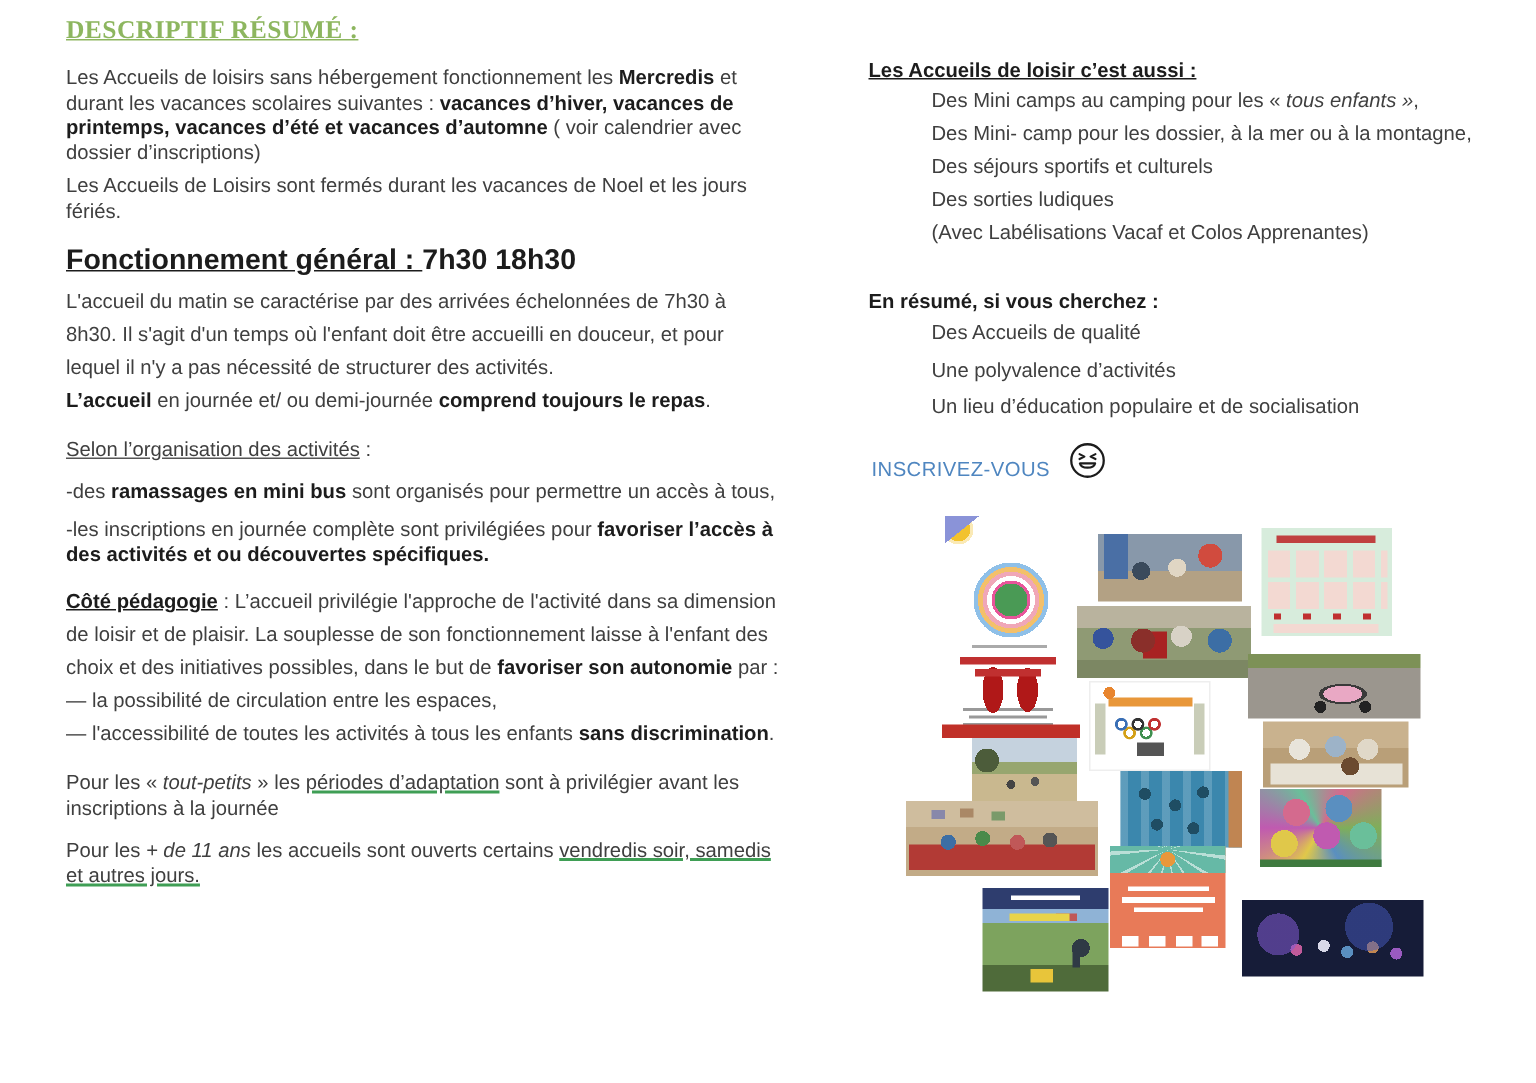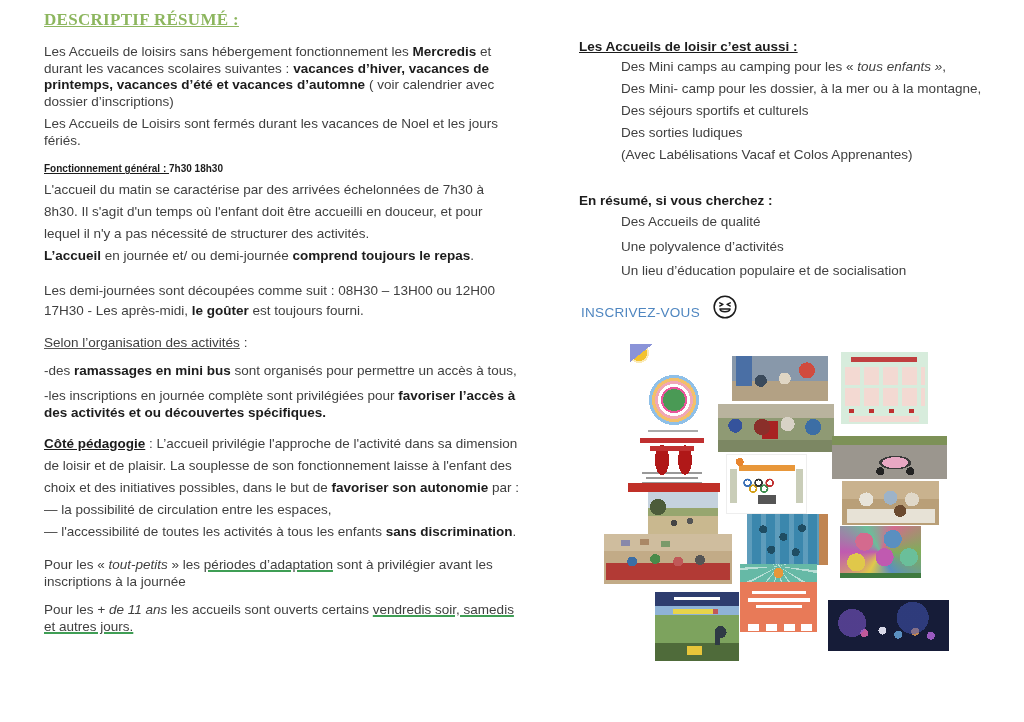--- a/index.html
+++ b/index.html
@@ -13,21 +13,21 @@
   .b.u{text-decoration-color:#1c1c1c;}
 
   .col-left{position:absolute;left:44px;top:10px;width:476px;}
   .gtitle{margin:0;font-family:"Liberation Serif","DejaVu Serif",serif;font-weight:bold;
           font-size:17px;color:#8db65f;text-decoration:underline;letter-spacing:.3px;}
   .lh16{line-height:16.5px;}
   .lh20{line-height:20px;}
   .lh22{line-height:22px;}
   .m14{margin-top:14px;} .m12{margin-top:12px;} .m11{margin-top:11px;}
   .m9{margin-top:9px;} .m6{margin-top:6px;} .m5{margin-top:5px;} .m0{margin-top:0;}
-  .h2line{font-size:10px;}
+  .h2line{font-size:19px;}
 
   .col-right{position:absolute;left:579px;top:38px;width:450px;}
   .rh{line-height:18px;}
   .rlist p{padding-left:42px;line-height:22px;}
   .rlist2 p{padding-left:42px;line-height:24.5px;}
   .mr24{margin-top:26px;}
   .ctarow{margin-top:16px;display:flex;align-items:flex-start;padding-left:2px;}
   .cta{color:#4f86c0;font-size:13.5px;letter-spacing:.3px;line-height:26px;}
   .emoji{margin-left:12px;margin-top:-6px;}
 
@@ -159,21 +159,20 @@
 
 <div class="page">
 
   <div class="col-left">
     <h1 class="gtitle">DESCRIPTIF RÉSUMÉ :</h1>
     <p class="lh16 m14"><span>Les Accueils de loisirs sans hébergement fonctionnement les </span><span class="b">Mercredis</span><span> et durant les vacances scolaires suivantes : </span><span class="b">vacances d’hiver, vacances de printemps, vacances d’été et vacances d’automne</span><span> ( voir calendrier avec dossier d’inscriptions)</span></p>
     <p class="lh16 m6"><span>Les Accueils de Loisirs sont fermés durant les vacances de Noel et les jours fériés.</span></p>
     <p class="h2line m14"><span class="b u">Fonctionnement général : </span><span class="b">7h30 18h30</span></p>
     <p class="lh22 m5"><span>L'accueil du matin se caractérise par des arrivées échelonnées de 7h30 à 8h30. Il s'agit d'un temps où l'enfant doit être accueilli en douceur, et pour lequel il n'y a pas nécessité de structurer des activités.</span></p>
     <p class="lh22 m0"><span class="b">L’accueil</span><span> en journée et/ ou demi-journée </span><span class="b">comprend toujours le repas</span><span>.</span></p>
-    <p class="lh20 m14"><span>Les demi-journées sont découpées comme suit : 08H30 – 13H00 ou 12H00 17H30 - Les après-midi, </span><span class="b">le goûter</span><span> est toujours fourni.</span></p>
     <p class="lh16 m14"><span class="u">Selon l’organisation des activités</span><span> :</span></p>
     <p class="lh16 m11"><span>-des </span><span class="b">ramassages en mini bus</span><span> sont organisés pour permettre un accès à tous,</span></p>
     <p class="lh16 m9"><span>-les inscriptions en journée complète sont privilégiées pour </span><span class="b">favoriser l’accès à des activités et ou découvertes spécifiques.</span></p>
     <p class="lh22 m12"><span class="b u">Côté pédagogie</span><span> : L’accueil privilégie l'approche de l'activité dans sa dimension de loisir et de plaisir. La souplesse de son fonctionnement laisse à l'enfant des choix et des initiatives possibles, dans le but de </span><span class="b">favoriser son autonomie</span><span> par :</span></p>
     <p class="lh22 m0"><span>— la possibilité de circulation entre les espaces,</span></p>
     <p class="lh22 m0"><span>— l'accessibilité de toutes les activités à tous les enfants </span><span class="b">sans discrimination</span><span>.</span></p>
     <p class="lh16 m14"><span>Pour les « </span><span class="i">tout-petits</span><span> » les </span><span class="ug">périodes d’adaptation</span><span> sont à privilégier avant les inscriptions à la journée</span></p>
     <p class="lh16 m12"><span>Pour les </span><span class="i">+ de 11 ans</span><span> les accueils sont ouverts certains </span><span class="ug">vendredis soir, samedis et autres jours.</span></p>
   </div>
 

